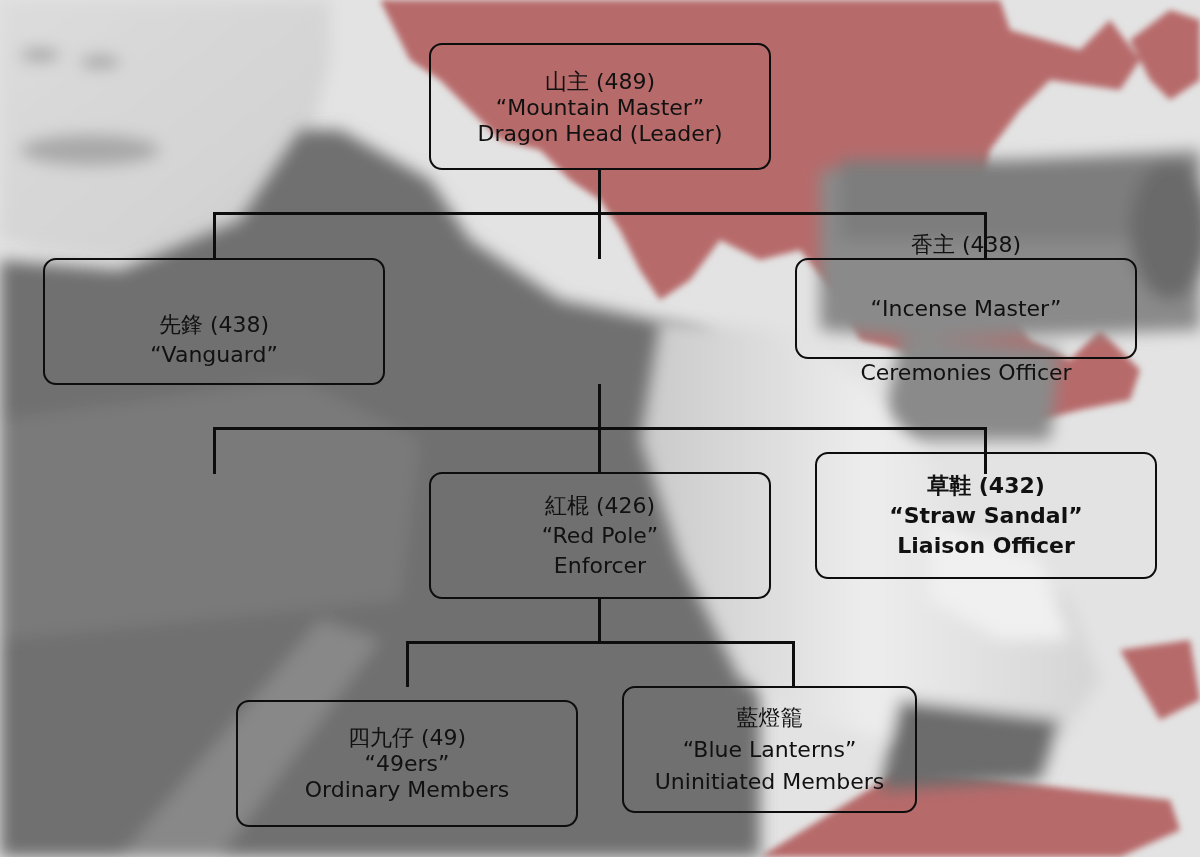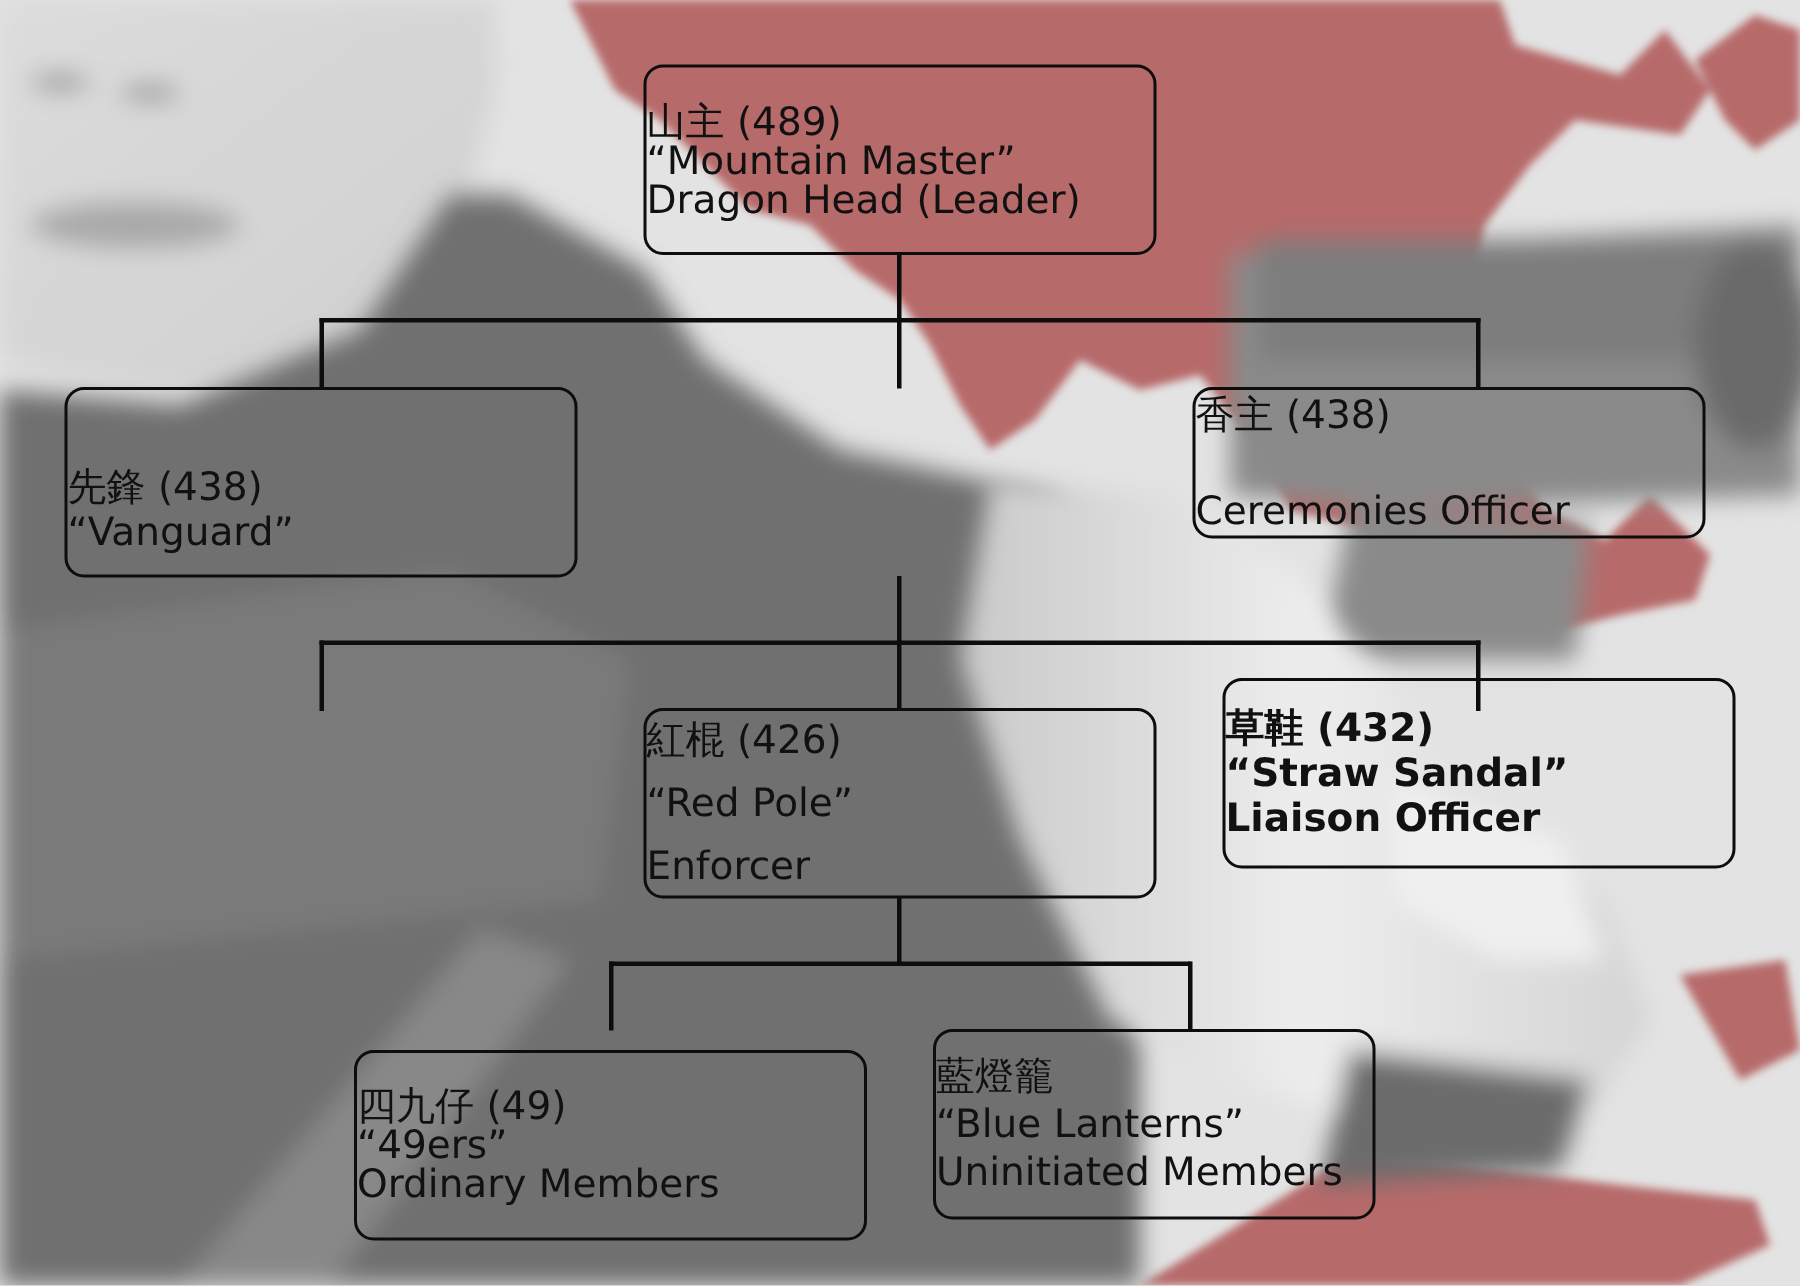--- a/index.html
+++ b/index.html
@@ -4,25 +4,25 @@
 <style>
   html, body { margin: 0; padding: 0; }
   body { width: 1200px; height: 857px; overflow: hidden; background: #e2e2e2; }
   #stage { position: relative; width: 1200px; height: 857px; overflow: hidden; background: #e3e3e3; }
   #bg { position: absolute; left: 0; top: 0; width: 1200px; height: 857px; }
   .node {
     position: absolute;
     box-sizing: border-box;
     border: 2.5px solid #0d0d0d;
     border-radius: 13px;
-    display: flex; flex-direction: column; align-items: flex-start; justify-content: center;
+    display: flex; flex-direction: column; align-items: center; justify-content: center;
     text-align: center;
     font-family: "DejaVu Sans", sans-serif;
     color: #111;
-    font-size: 26px;
+    font-size: 22px;
     line-height: 26px;
   }
   .node .cjk { font-family: "DejaVu Serif", serif; }
   .line-h, .line-v { position: absolute; background: #0d0d0d; }
   .line-h { height: 2.5px; }
   .line-v { width: 2.5px; }
 </style>
 </head>
 <body>
 
@@ -105,25 +105,26 @@
   </div>
 
   <div class="node" style="left:43px; top:258px; width:342px; height:127px;">
     <div style="margin-bottom:4px;margin-top:40px;"><span class="cjk">先鋒</span> <span>(438)</span></div>
     <div style="margin-bottom:4px;">“Vanguard”</div>
   </div>
 
 
   <div class="node" style="left:795px; top:258px; width:342px; height:101px;gap:38px;">
     <div><span class="cjk">香主</span> <span>(438)</span></div>
+    <div>“Incense Master”</div>
     <div>Ceremonies Officer</div>
   </div>
 
 
-  <div class="node" style="left:429px; top:472px; width:342px; height:127px;gap:12px;">
+  <div class="node" style="left:429px; top:472px; width:342px; height:127px;">
     <div style="margin-bottom:4px;"><span class="cjk">紅棍</span> <span>(426)</span></div>
     <div style="margin-bottom:4px;">“Red Pole”</div>
     <div>Enforcer</div>
   </div>
 
   <div class="node" style="left:815px; top:452px; width:342px; height:127px;font-weight:bold;">
     <div style="margin-bottom:4px;"><span class="cjk">草鞋</span> <span>(432)</span></div>
     <div style="margin-bottom:4px;">“Straw Sandal”</div>
     <div>Liaison Officer</div>
   </div>

